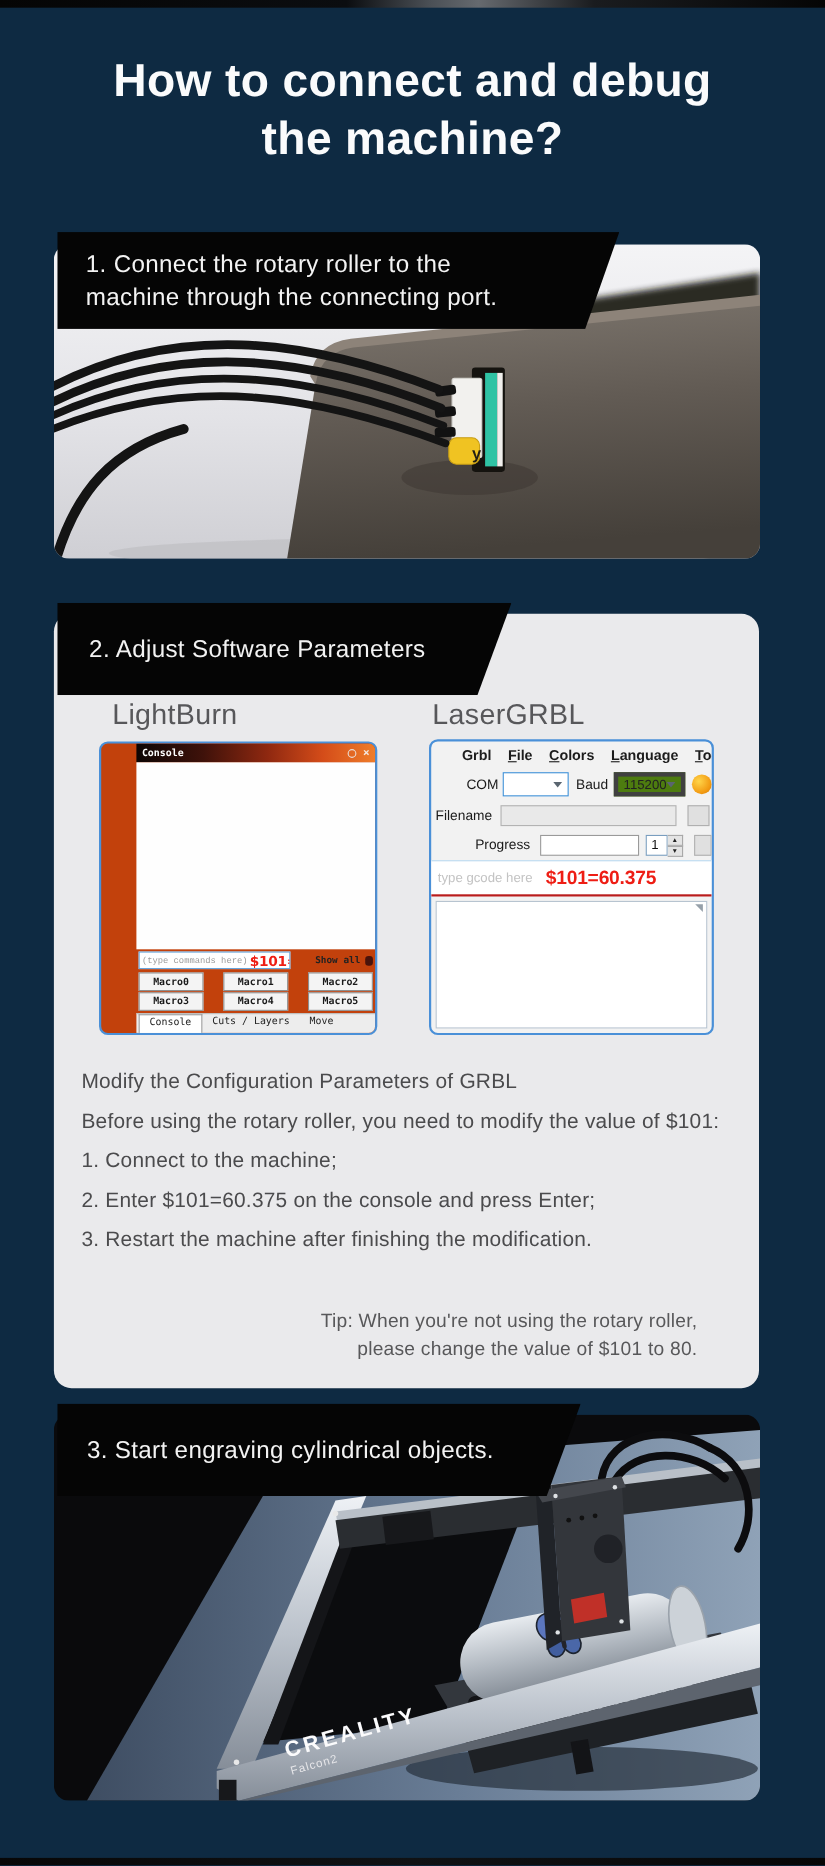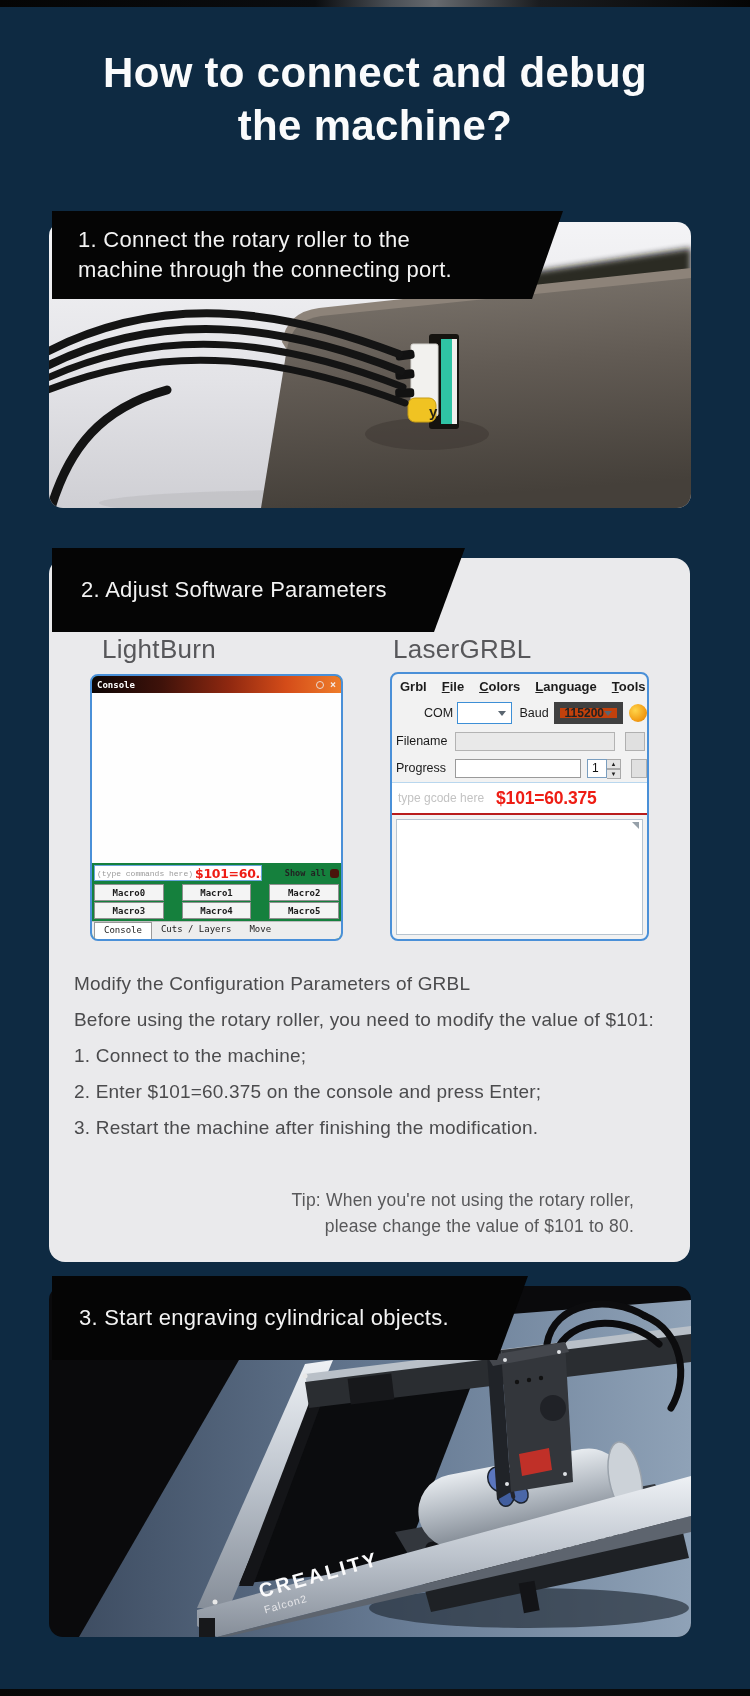--- a/index.html
+++ b/index.html
@@ -27,23 +27,23 @@
   .photo svg { display:block; }
 
   .card { position:absolute; left:49px; top:558px; width:641px; height:704px;
     background:#eaeaec; border-radius:16px; z-index:2; }
 
   .sw-label { position:absolute; top:634px; color:#57575a; font-size:26px; font-weight:500; z-index:3; letter-spacing:.3px; }
   .sw-label.lb { left:102px; } .sw-label.lg { left:393px; }
 
   
   .lb-window { position:absolute; left:90px; top:674px; width:253px; height:267px; z-index:3;
-    background:#15803d; border:2px solid #4a90d8; border-radius:8px; overflow:hidden;
+    background:#c2410c; border:2px solid #4a90d8; border-radius:8px; overflow:hidden;
     display:flex; flex-direction:column; box-sizing:border-box;
-    font-family:"DejaVu Sans Mono",monospace; }
+    font-family:"DejaVu Sans Mono",monospace;padding-left:32px; }
   .lb-titlebar { height:17px; flex:0 0 17px; display:flex; align-items:center; padding:0 5px;
     background:linear-gradient(90deg,#0d0504 0%,#3f120a 28%,#8f2810 55%,#d44c19 78%,#ef7d2a 100%);
     color:#fff; font-size:9px; font-weight:700; }
   .lb-titlebar .t { flex:1; }
   .lb-pin { width:6px; height:6px; border:1.5px solid #eadcd4; border-radius:50%; margin-right:6px; }
   .lb-close { font-size:10px; color:#f3eae4; line-height:10px; }
   .lb-console { flex:1; background:#fefefe; }
   .lb-cmdrow { flex:0 0 20px; display:flex; align-items:center; padding:0 2px; }
   .lb-input { width:182px; height:16px; border:1px solid #68a5db; background:#fff;
     display:flex; align-items:center; padding:0 2px; box-sizing:border-box; white-space:nowrap; overflow:hidden; }
@@ -57,41 +57,41 @@
     font-size:9px; font-weight:700; display:flex; align-items:center; justify-content:center; }
   .lb-tabs { flex:0 0 17px; display:flex; align-items:stretch; margin-top:2px;
     background:#ededed; border-top:1px solid #bdbdbd; padding-left:2px; font-size:9px; color:#222; }
   .lb-tab { padding:2px 9px 0 9px; }
   .lb-tab.active { background:#fff; border:1px solid #9a9a9a; border-bottom:none; }
 
   
   .lg-window { position:absolute; left:390px; top:672px; width:259px; height:269px; z-index:3;
     background:#f2f2f2; border:2px solid #4a90d8; border-radius:8px; overflow:hidden;
     display:flex; flex-direction:column; box-sizing:border-box; font-family:"Liberation Sans",sans-serif; }
-  .lg-menubar { flex:0 0 24px; display:flex; align-items:center; padding-left:8px;
+  .lg-menubar { flex:0 0 24px; display:flex; align-items:center; padding-left:28px;
     font-size:13px; color:#1c1c1c; white-space:nowrap; }
   .lg-menu-item { display:inline-block; margin-right:15px; font-weight:600; }
   .lg-menu-item.u::first-letter { text-decoration:underline; }
   .lg-row { display:flex; align-items:center; padding-left:4px; white-space:nowrap; }
   .lg-row-com { flex:0 0 30px;padding-left:32px; }
   .lg-lbl { font-size:12.5px; color:#1a1a1a; }
   .lg-combo { height:22px; box-sizing:border-box; display:flex; align-items:center;
     justify-content:space-between; padding:0 5px; font-size:12px; color:#222; }
   .lg-combo.com { width:82px; margin-left:4px; background:#fff; border:1px solid #3d8fd6; }
-  .lg-combo.baud { width:86px; margin-left:5px; background:#c2410c; border:6px solid #404040;font-weight:bold; }
+  .lg-combo.baud { width:86px; margin-left:5px; background:#4d7c0f; border:4px solid #404040; }
   .chev { width:0; height:0; border-left:4px solid transparent; border-right:4px solid transparent;
     border-top:5px solid #5a6570; }
   .lg-connect { width:18px; height:18px; border-radius:50%; margin-left:6px; flex:0 0 18px;
     background:radial-gradient(circle at 35% 35%, #ffd54a, #f29a12 65%, #c97a08); }
   .lg-row-filename { flex:0 0 26px; }
   .lg-field { height:19px; box-sizing:border-box; }
   .lg-field.filename { width:160px; margin-left:8px; background:#e9e9e9; border:1px solid #b3b3b3; }
   .lg-sidebtn { width:20px; height:19px; background:#e0e0e0; border:1px solid #b0b0b0;
     box-sizing:border-box; margin-left:10px; flex:0 0 20px; }
-  .lg-row-progress { flex:0 0 28px; }
+  .lg-row-progress { flex:0 0 28px;margin-left:36px; }
   .lg-field.progress { width:146px; margin-left:9px; background:#fff; border:1px solid #9a9a9a; }
   .lg-spin { display:flex; margin-left:6px; }
   .lg-spin-num { width:20px; height:19px; background:#fff; border:1px solid #7a9ebf; box-sizing:border-box;
     font-size:12px; color:#111; display:flex; align-items:center; padding-left:4px; }
   .lg-spin-arrows { width:14px; height:19px; display:flex; flex-direction:column; }
   .lg-spin-arrows span { flex:1; font-size:6px; line-height:8px; text-align:center; color:#222;
     background:#e4e4e4; border:1px solid #a9a9a9; border-left:none; box-sizing:border-box; }
   .lg-row-gcode { flex:0 0 30px; background:#fff; border-top:1px solid #b9d7ee; border-bottom:2px solid #b91c1c;
     padding-left:6px; }
   .lg-ph { color:#c3c3c3; font-size:12px; }

